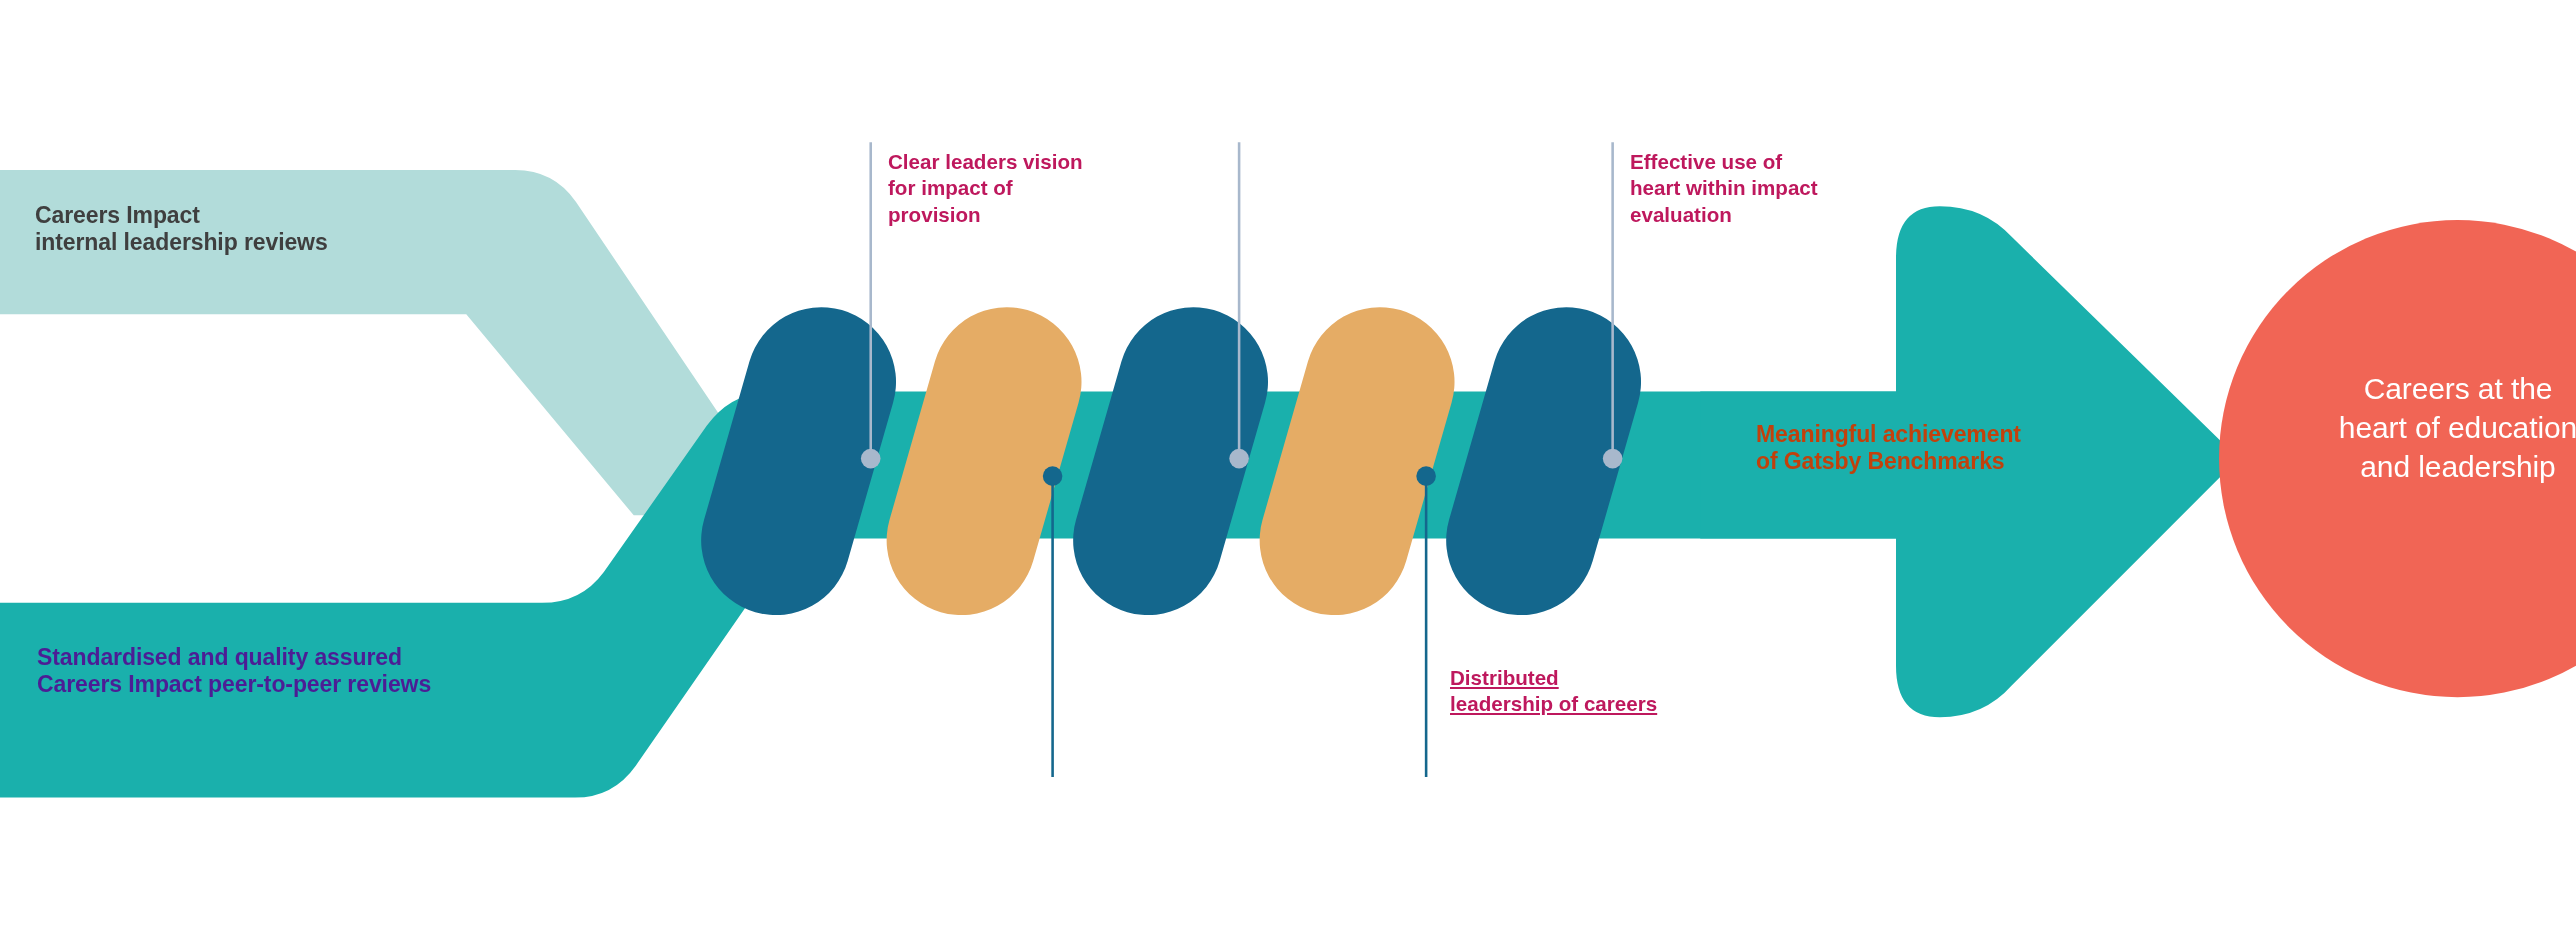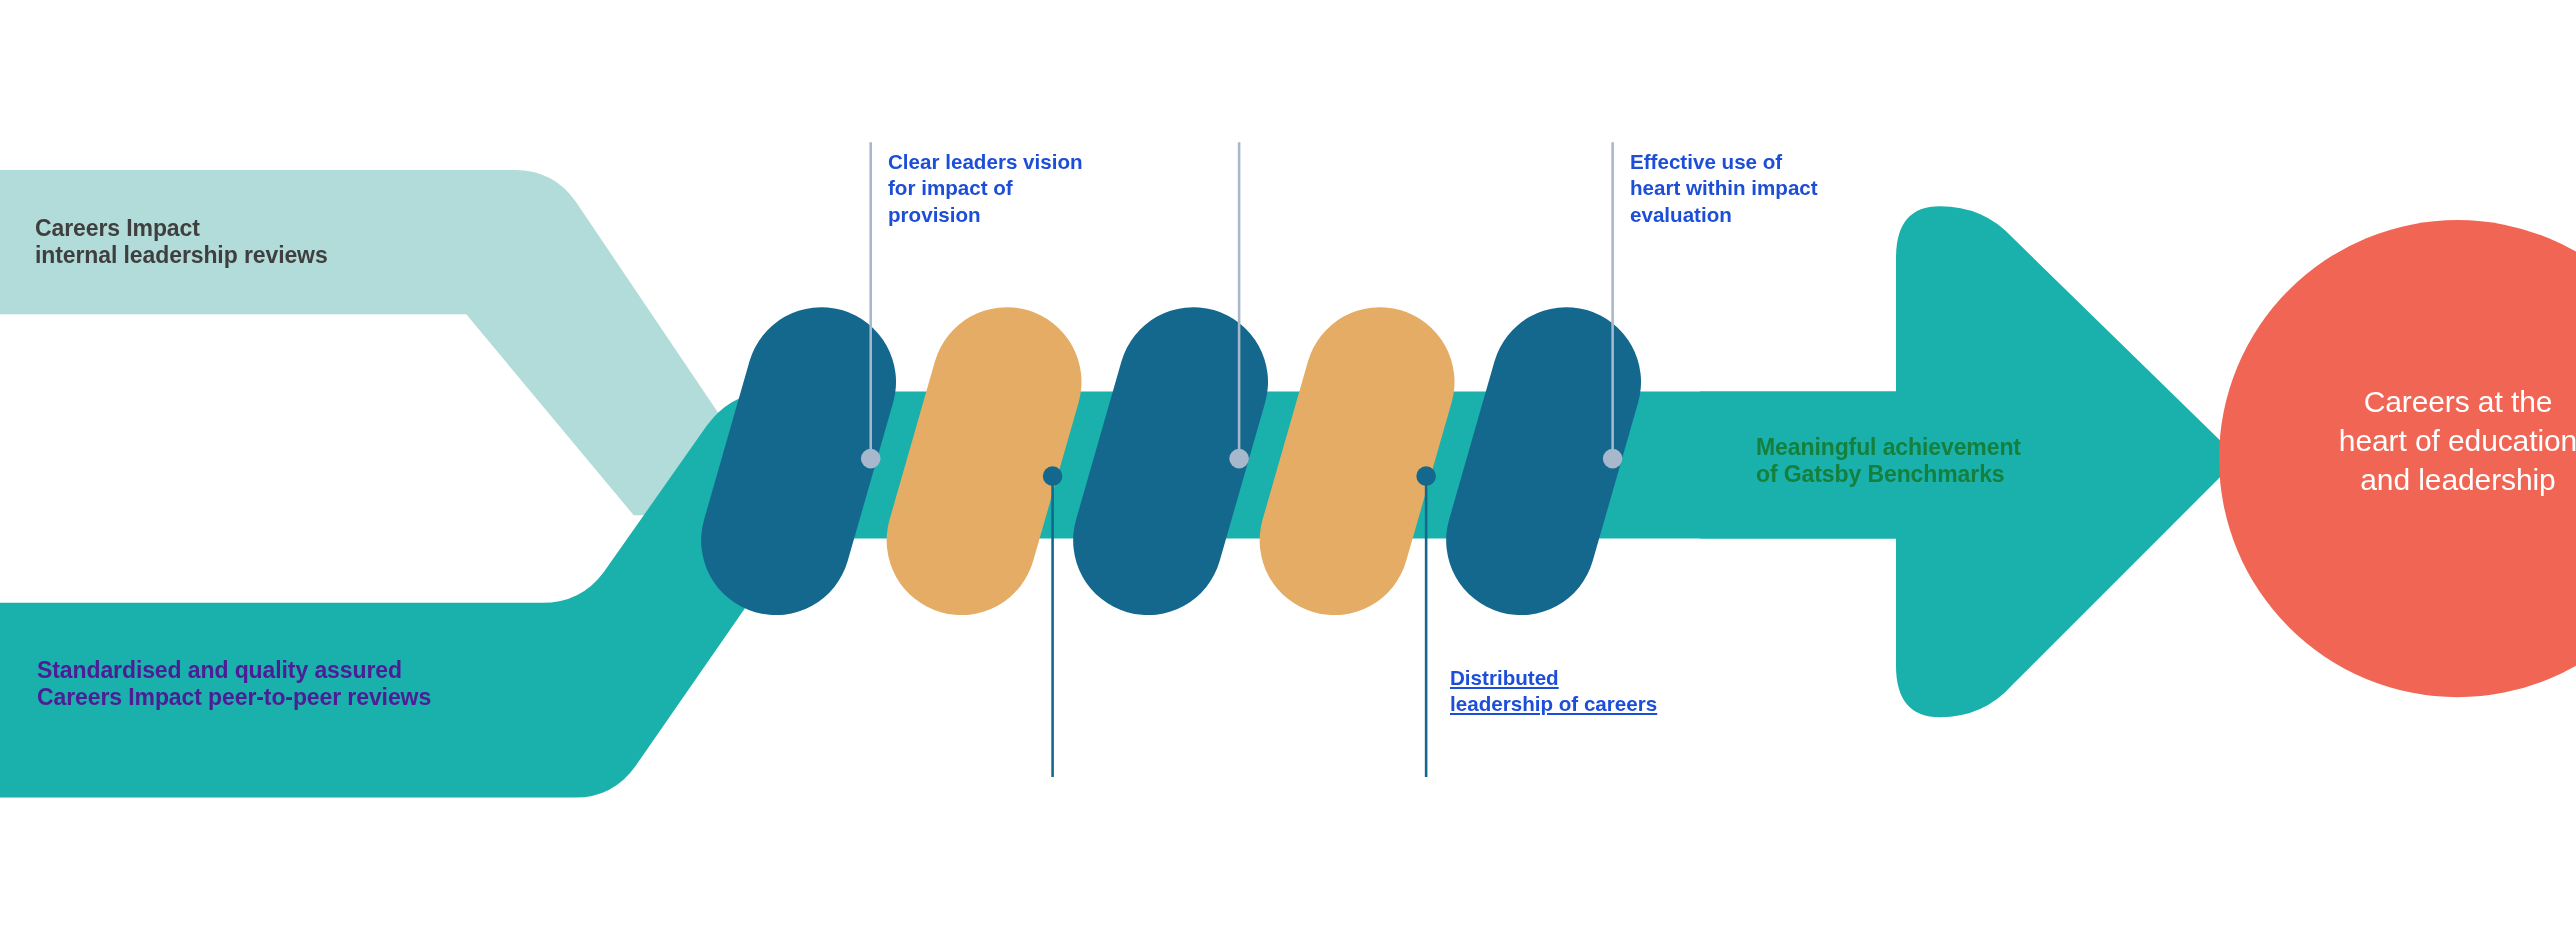--- a/index.html
+++ b/index.html
@@ -22,21 +22,20 @@
     inset: 0;
     width: 2776px;
     height: 928px;
   }
   .txt {
     position: absolute;
     white-space: pre-line;
     font-weight: bold;
     line-height: 1.18;
     letter-spacing: -0.1px;
-    margin-top: 13px;
   }
   
   #label-internal-reviews {
     left: 35px;
     top: 202px;
     width: 464px;
     font-size: 23px;
     color: #3f3f3f;
   }
   #label-peer-reviews {
@@ -45,35 +44,35 @@
     width: 567px;
     font-size: 23px;
     color: #4c1d95;
   }
   
   .callout-label {
     position: absolute;
     font-weight: bold;
     font-size: 20.6px;
     line-height: 1.28;
-    color: #1d4ed8;
+    color: #be185d;
     white-space: pre-line;
   }
   #callout-1-label { left: 888px; top: 149px; width: 319px; }
   #callout-2-label { left: 1256px; top: 149px; width: 319px; }
   #callout-3-label { left: 1630px; top: 149px; width: 319px; }
   #callout-4-label { left: 1077px; top: 706px; width: 319px; }
   #callout-5-label { left: 1450px; top: 665px; width: 319px; text-decoration: underline; }
   
   #label-gatsby {
     left: 1756px;
     top: 421px;
     width: 464px;
     font-size: 23px;
-    color: #15803d;
+    color: #c2410c;
   }
   
   #label-circle {
     left: 2257px;
     top: 369px;
     width: 402px;
     font-size: 30px;
     font-weight: normal;
     color: #ffffff;
     text-align: center;

